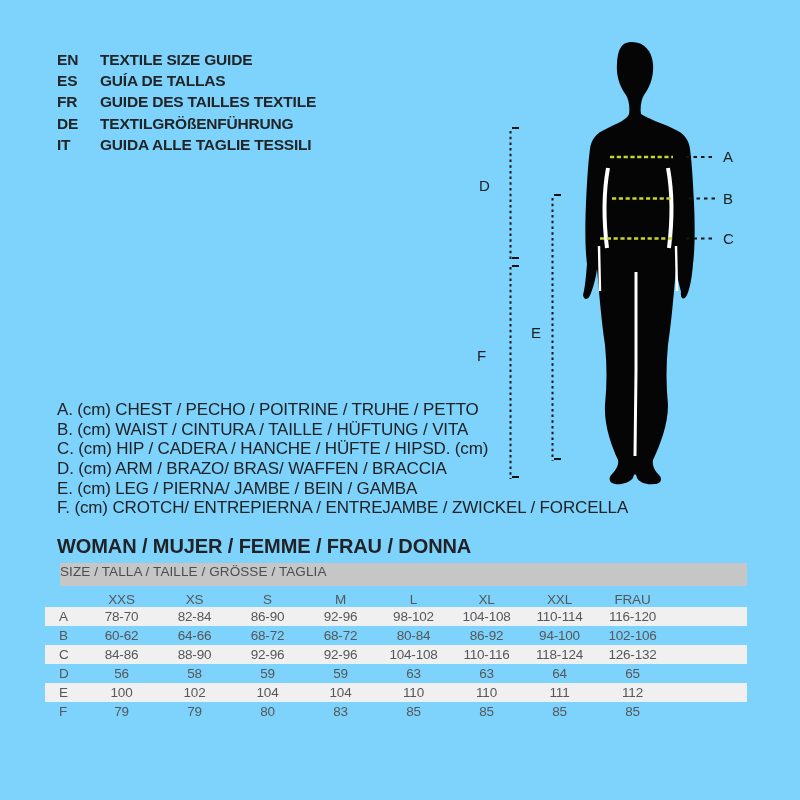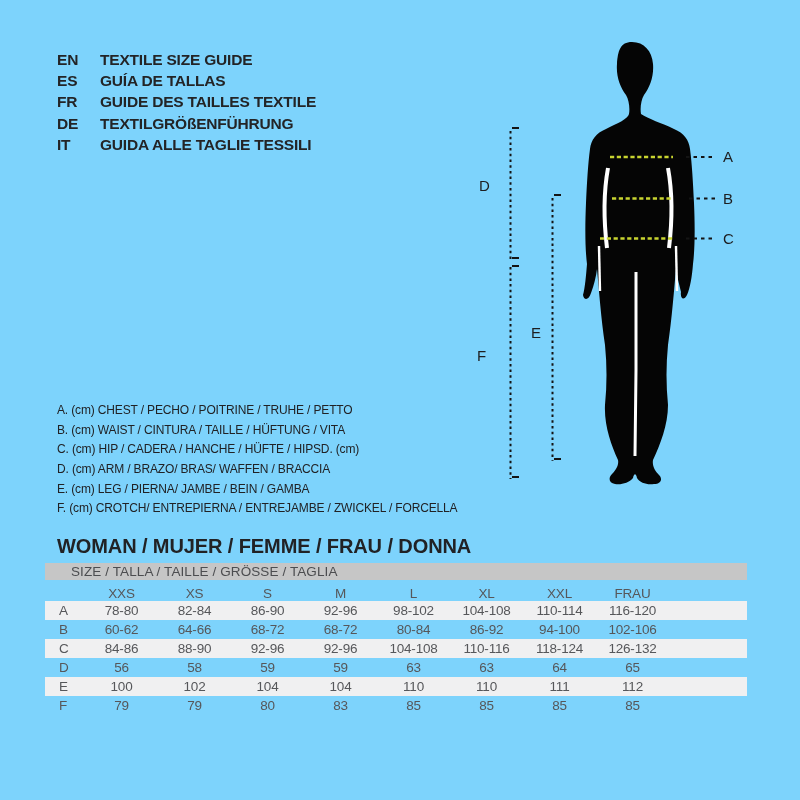--- a/index.html
+++ b/index.html
@@ -10,29 +10,29 @@
   
   #lang-list{position:absolute;left:57px;top:49px;}
   .lang-row{display:flex;height:21.3px;align-items:center;}
   .lang-code{width:43px;font-size:15.5px;font-weight:600;letter-spacing:-0.2px;}
   .lang-title{font-size:15.5px;font-weight:600;letter-spacing:-0.2px;white-space:nowrap;}
   
   #figure-svg{position:absolute;left:440px;top:25px;}
   .fig-label{font-family:"Liberation Sans",sans-serif;font-size:15px;font-weight:500;fill:#1d1e20;}
   
   #legend-list{position:absolute;left:57px;top:400px;}
-  .legend-line{height:19.7px;display:flex;align-items:center;font-size:12px;font-weight:500;
+  .legend-line{height:19.7px;display:flex;align-items:center;font-size:17px;font-weight:500;
     letter-spacing:-0.15px;white-space:nowrap;color:#212225;}
   
   #gender-line{position:absolute;left:57px;top:535px;font-size:20px;font-weight:600;
     letter-spacing:-0.1px;color:#212225;}
   
   #size-table{position:absolute;left:45px;top:563px;width:702px;}
-  .st-title{height:17px;line-height:17px;background:#c6c6c6;color:#4c4d50;
-    font-size:13.5px;font-weight:500;padding-left:26px;letter-spacing:0.1px;}
+  .st-title{height:23px;line-height:17px;background:#c6c6c6;color:#4c4d50;
+    font-size:13.5px;font-weight:500;padding-left:0;letter-spacing:0.1px;margin-left:15px;}
   .st-row{display:flex;height:19px;align-items:center;}
   .st-row.colhdr{height:20px;margin-top:1px;align-items:flex-end;}
   .st-row.stripe{background:#f0f0f1;}
   .st-label{width:40px;padding-left:14px;box-sizing:border-box;font-size:13.5px;
     font-weight:500;color:#56575a;}
   .st-cell{width:73px;text-align:center;font-size:13.5px;font-weight:500;color:#56575a;
     letter-spacing:-0.2px;}
 </style>
 </head>
 <body>
@@ -155,21 +155,21 @@
           <div class="st-cell">XS</div>
           <div class="st-cell">S</div>
           <div class="st-cell">M</div>
           <div class="st-cell">L</div>
           <div class="st-cell">XL</div>
           <div class="st-cell">XXL</div>
           <div class="st-cell">FRAU</div>
         </div>
         <div class="st-row stripe">
           <div class="st-label">A</div>
-          <div class="st-cell">78-80</div>
+          <div class="st-cell">78-70</div>
           <div class="st-cell">82-84</div>
           <div class="st-cell">86-90</div>
           <div class="st-cell">92-96</div>
           <div class="st-cell">98-102</div>
           <div class="st-cell">104-108</div>
           <div class="st-cell">110-114</div>
           <div class="st-cell">116-120</div>
         </div>
         <div class="st-row">
           <div class="st-label">B</div>

